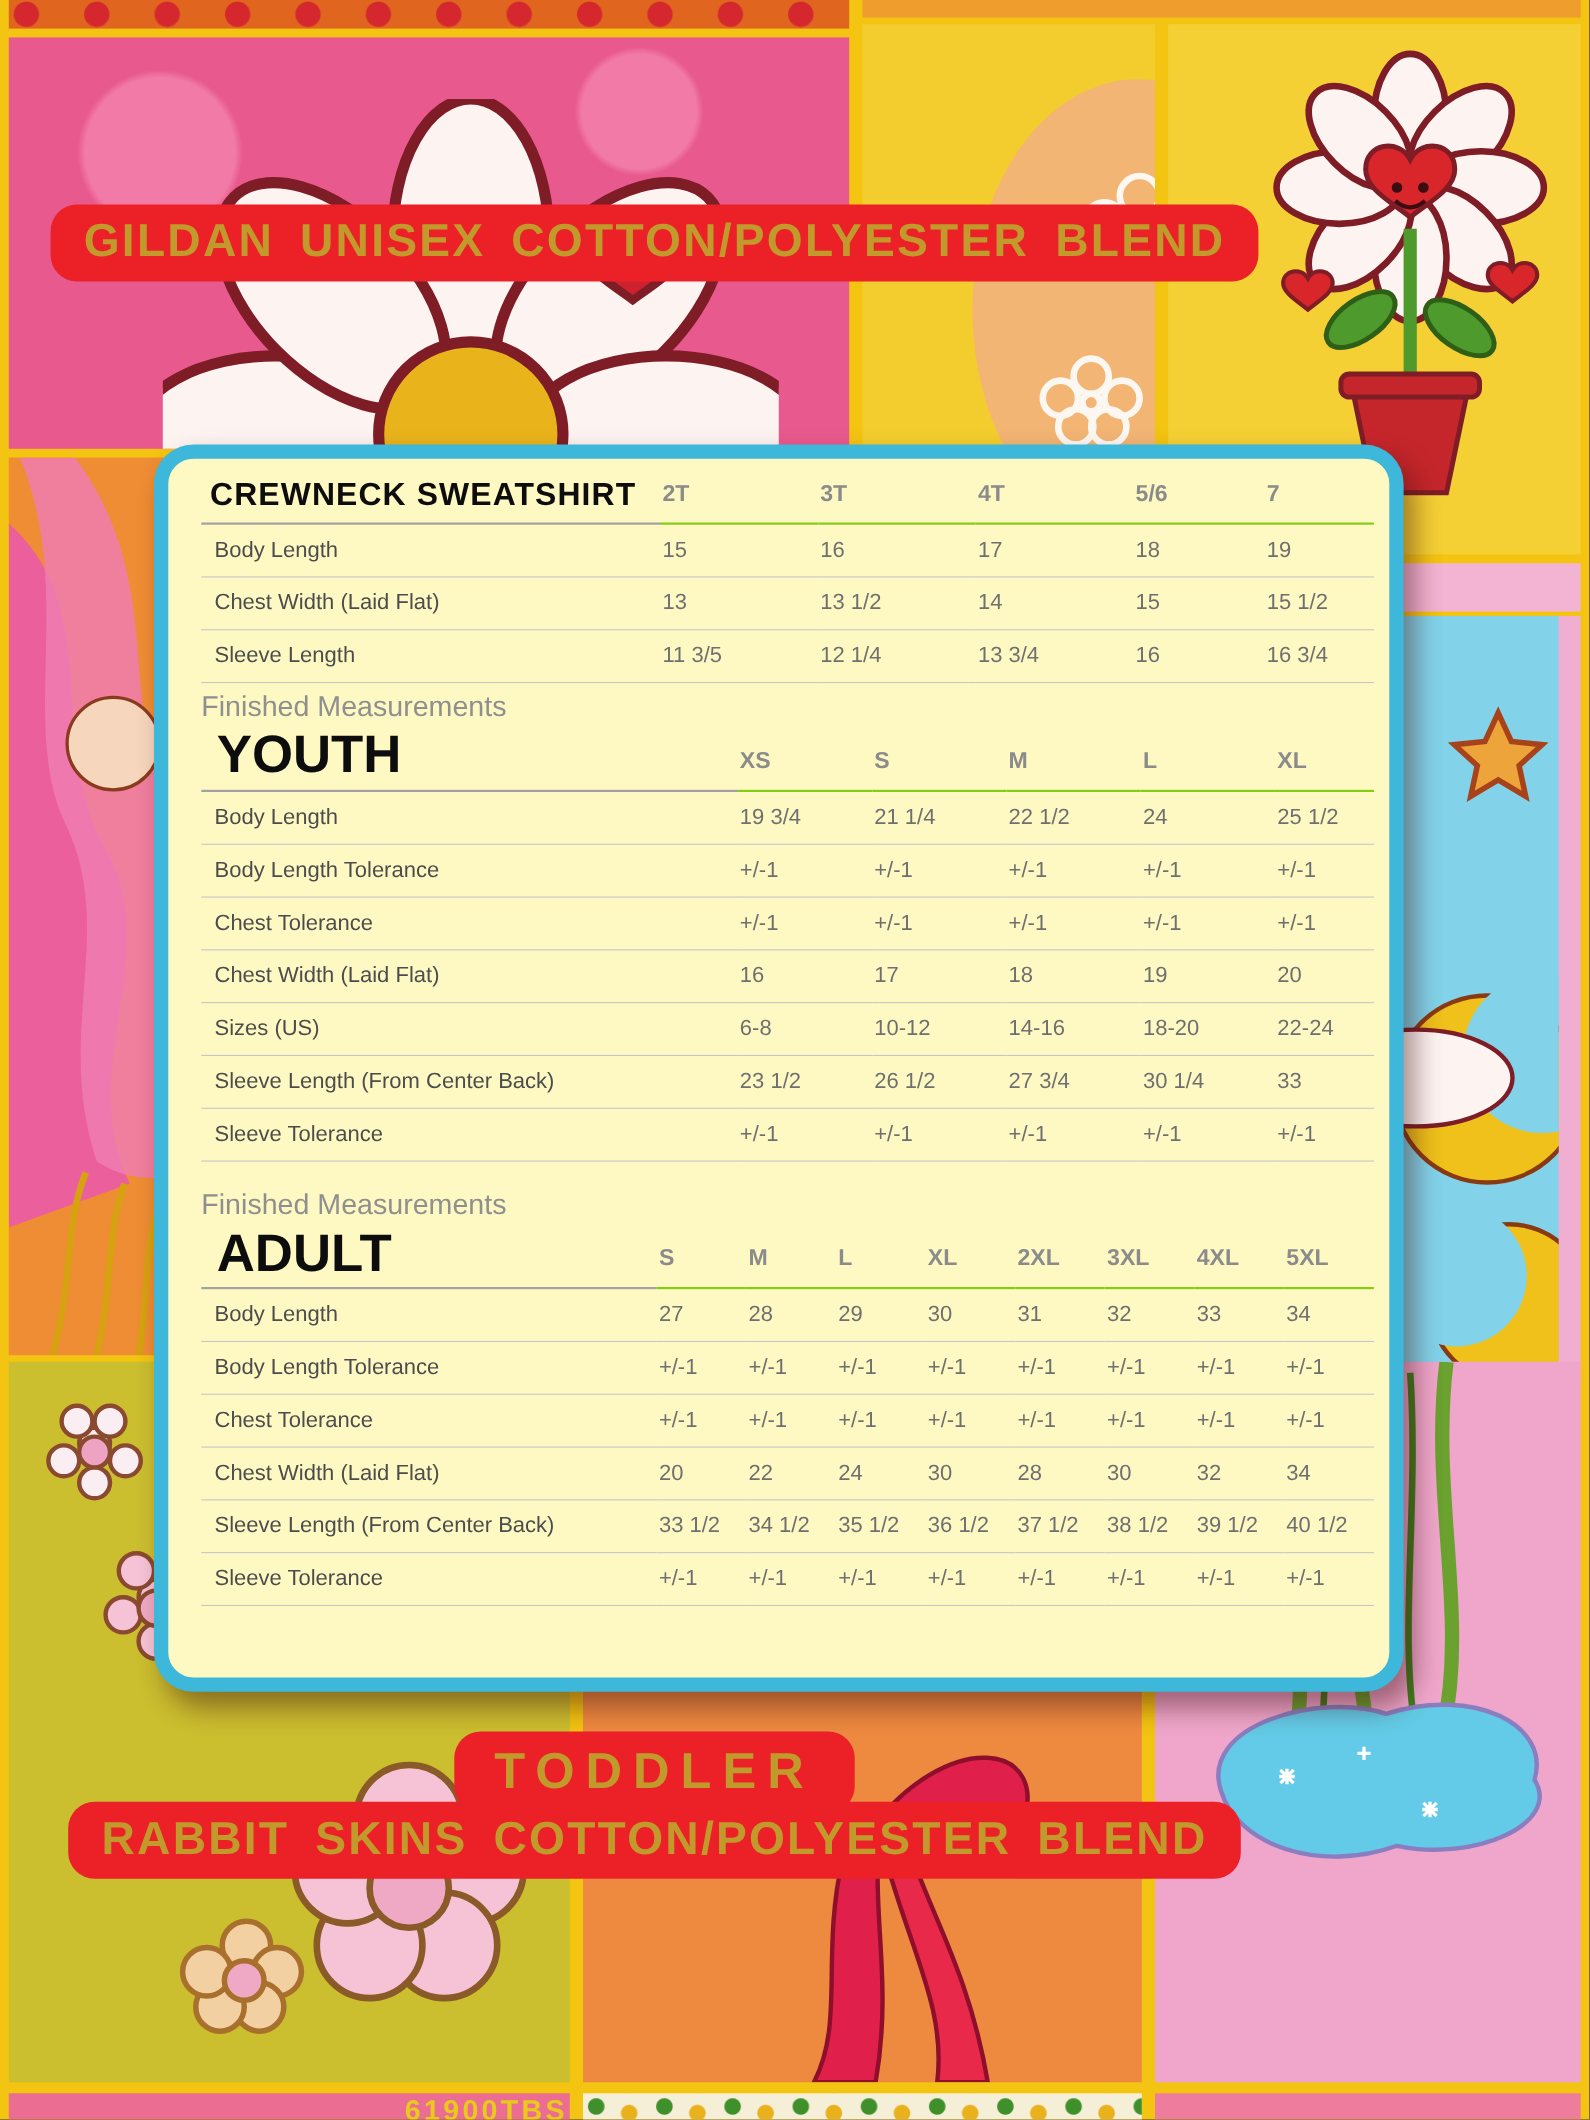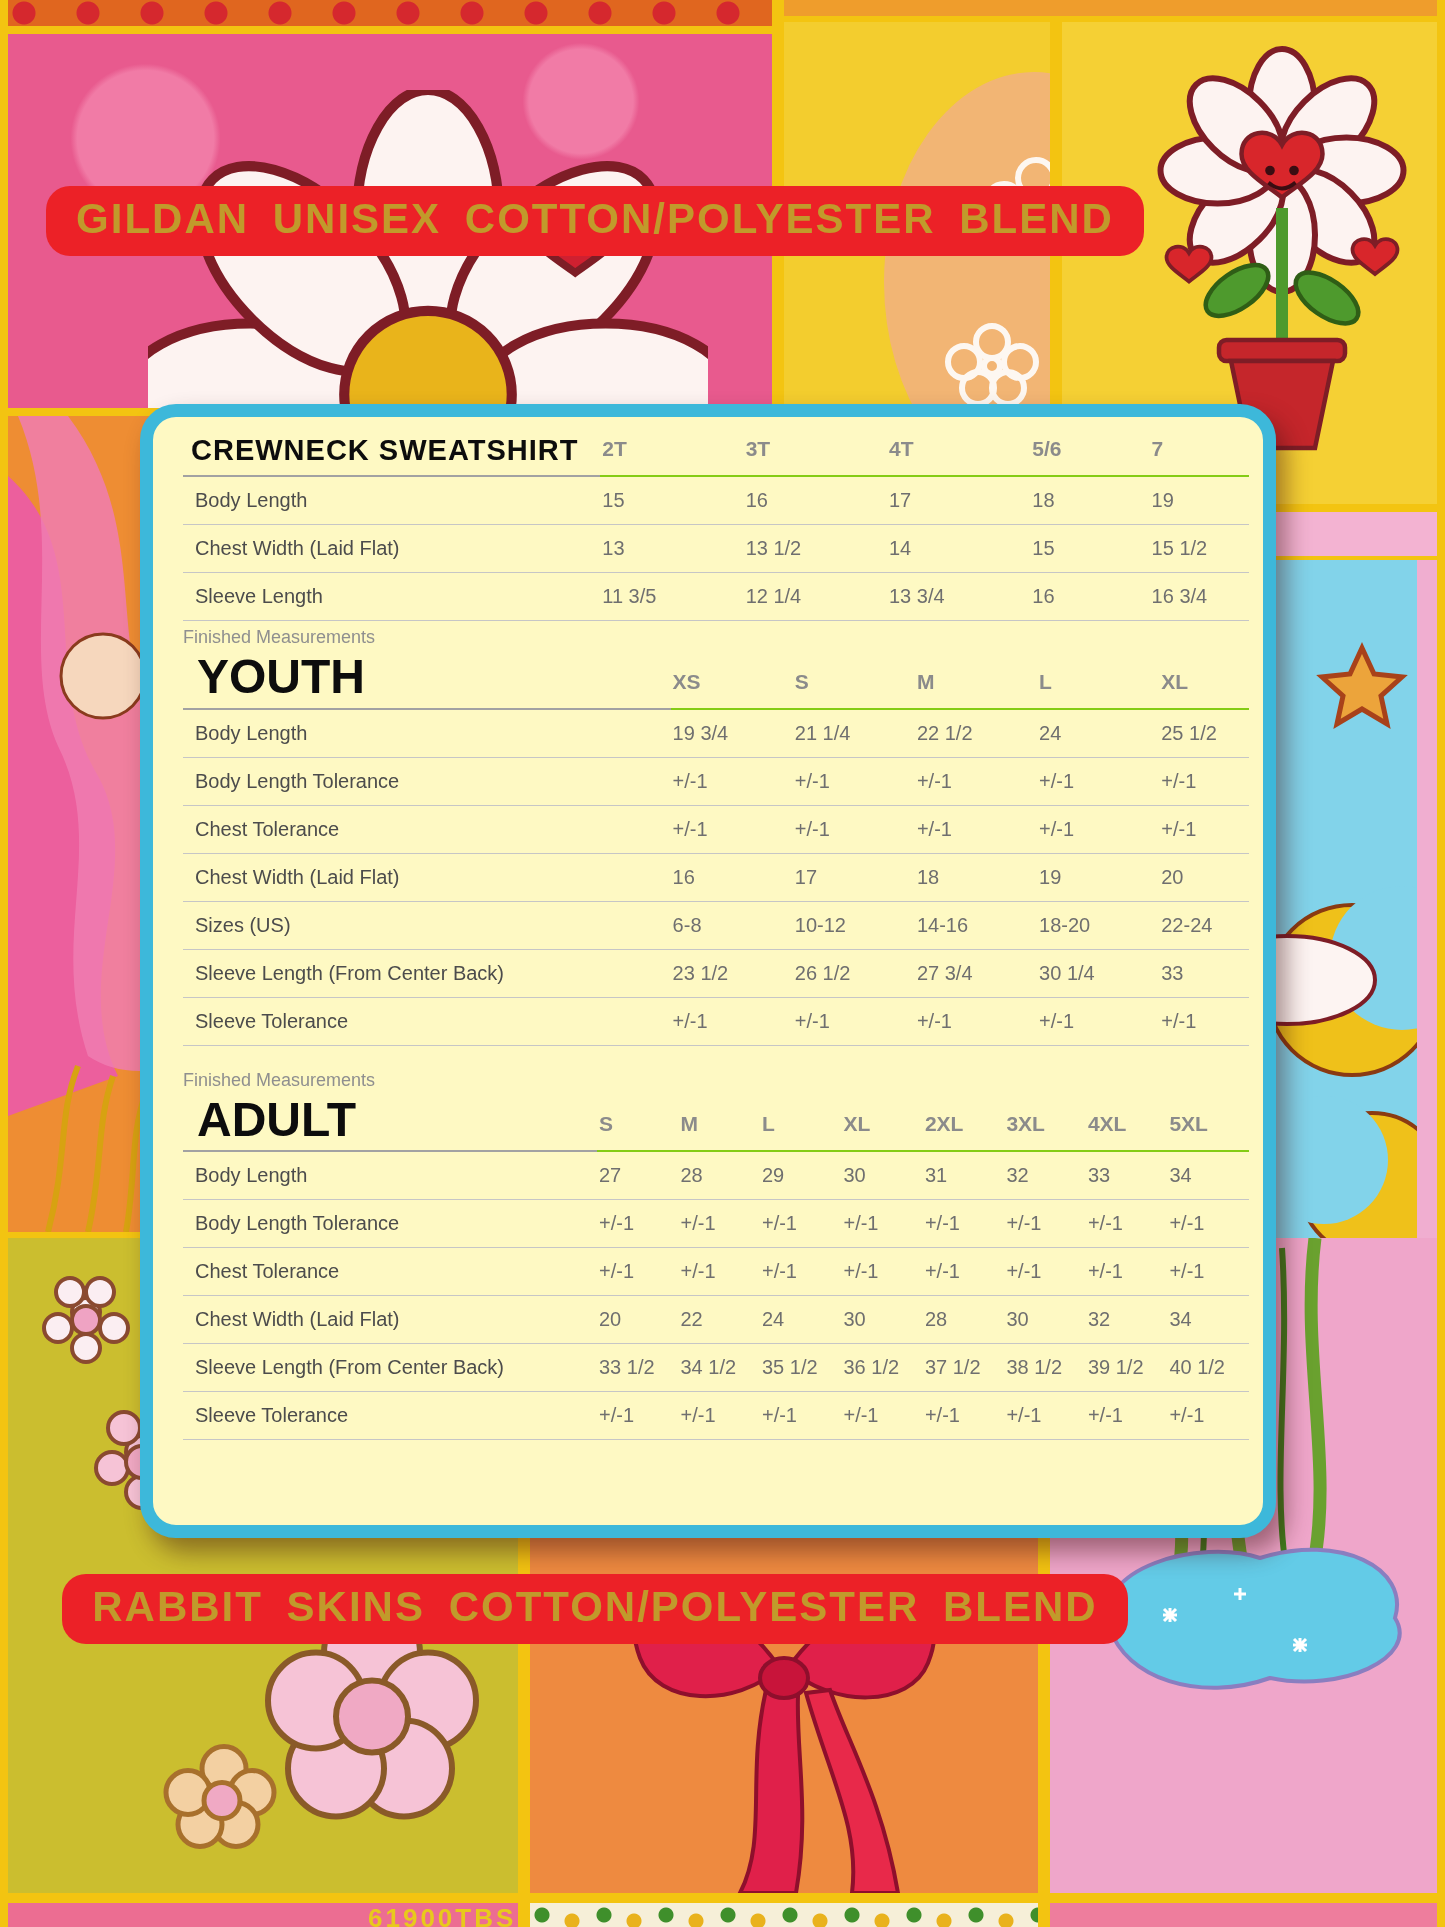--- a/index.html
+++ b/index.html
@@ -48,21 +48,21 @@
   .card { position:absolute; left:140px; top:404px; width:1136px; height:1134px;
     box-sizing:border-box; background:#fef9c3;
     border:13px solid var(--card-border,#3db8da); border-radius:36px;
     padding:14px 14px 0 30px; z-index:20;
     box-shadow:10px 14px 24px rgba(60,15,15,0.45); }
   table.st { width:100%; border-collapse:collapse; table-layout:fixed; }
   .st th, .st td { text-align:left; vertical-align:bottom; }
   .st .col-h { font-size:21px; font-weight:bold; color:#8b8b8b;
     padding:6px 2px 14px; border-bottom:2px solid #84cc16; }
   .st .tt-cell { padding:0 0 8px 0; border-bottom:2px solid #a2a2a2; vertical-align:bottom; }
-  .st .eyebrow { font-size:18px; font-weight:400; color:#8f8f8f; margin:0 0 6px 0; }
+  .st .eyebrow { font-size:26px; font-weight:400; color:#8f8f8f; margin:0 0 6px 0; }
   .st .t-name { font-weight:800; color:#0d0d0d; margin-left:14px; }
   .st-toddler .t-name { font-size:29px; letter-spacing:1px; margin-left:8px; }
   .st-youth .t-name, .st-adult .t-name { font-size:48px; line-height:0.95; }
   .st td { font-size:20px; color:#6f6f6f; padding:12px 2px;
     border-bottom:1.5px solid #c6c6c6; vertical-align:middle; }
   .st td.row-label { color:#4c4c4c; padding-left:12px; }
   .st-youth { margin-top:6px; }
   .st-adult { margin-top:24px; }
   
   .st-toddler th:nth-child(1){width:39.8%}
@@ -470,16 +470,17 @@
             <td class="cell">+/-1</td>
             <td class="cell">+/-1</td>
             <td class="cell">+/-1</td>
             <td class="cell">+/-1</td>
           </tr>
         </tbody>
       </table>
   </div>
 
   <div class="title bottom">
+    <div><span class="groovy line1">TODDLER</span></div>
     <div><span class="groovy line2">RABBIT SKINS COTTON/POLYESTER BLEND</span></div>
   </div>
 
 </div>
 
 </body></html>

